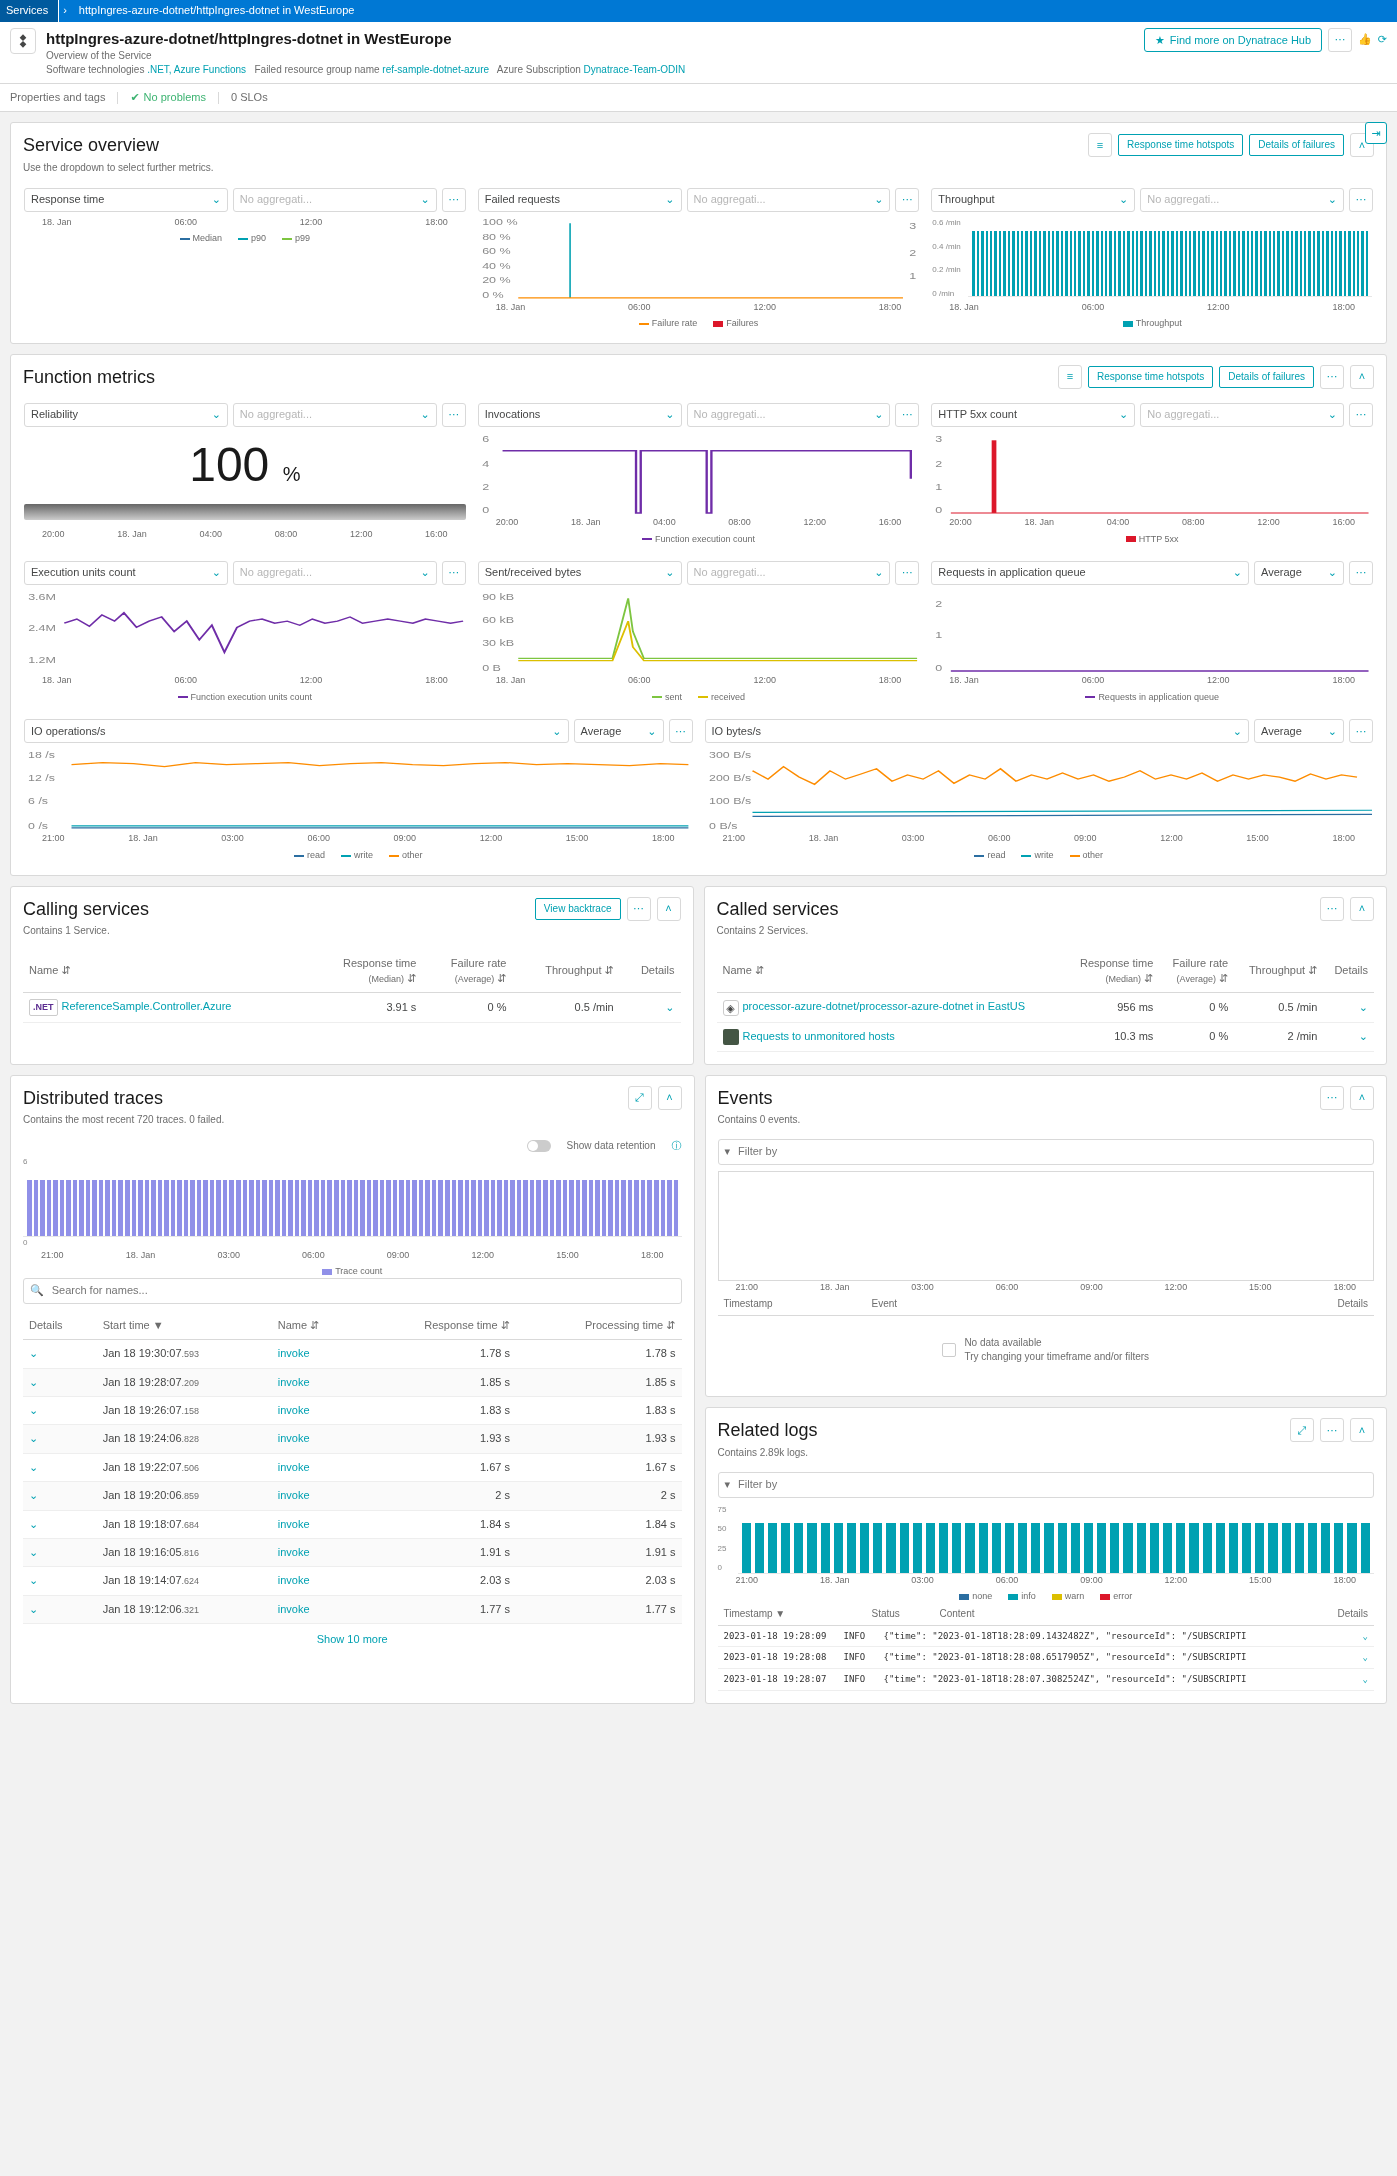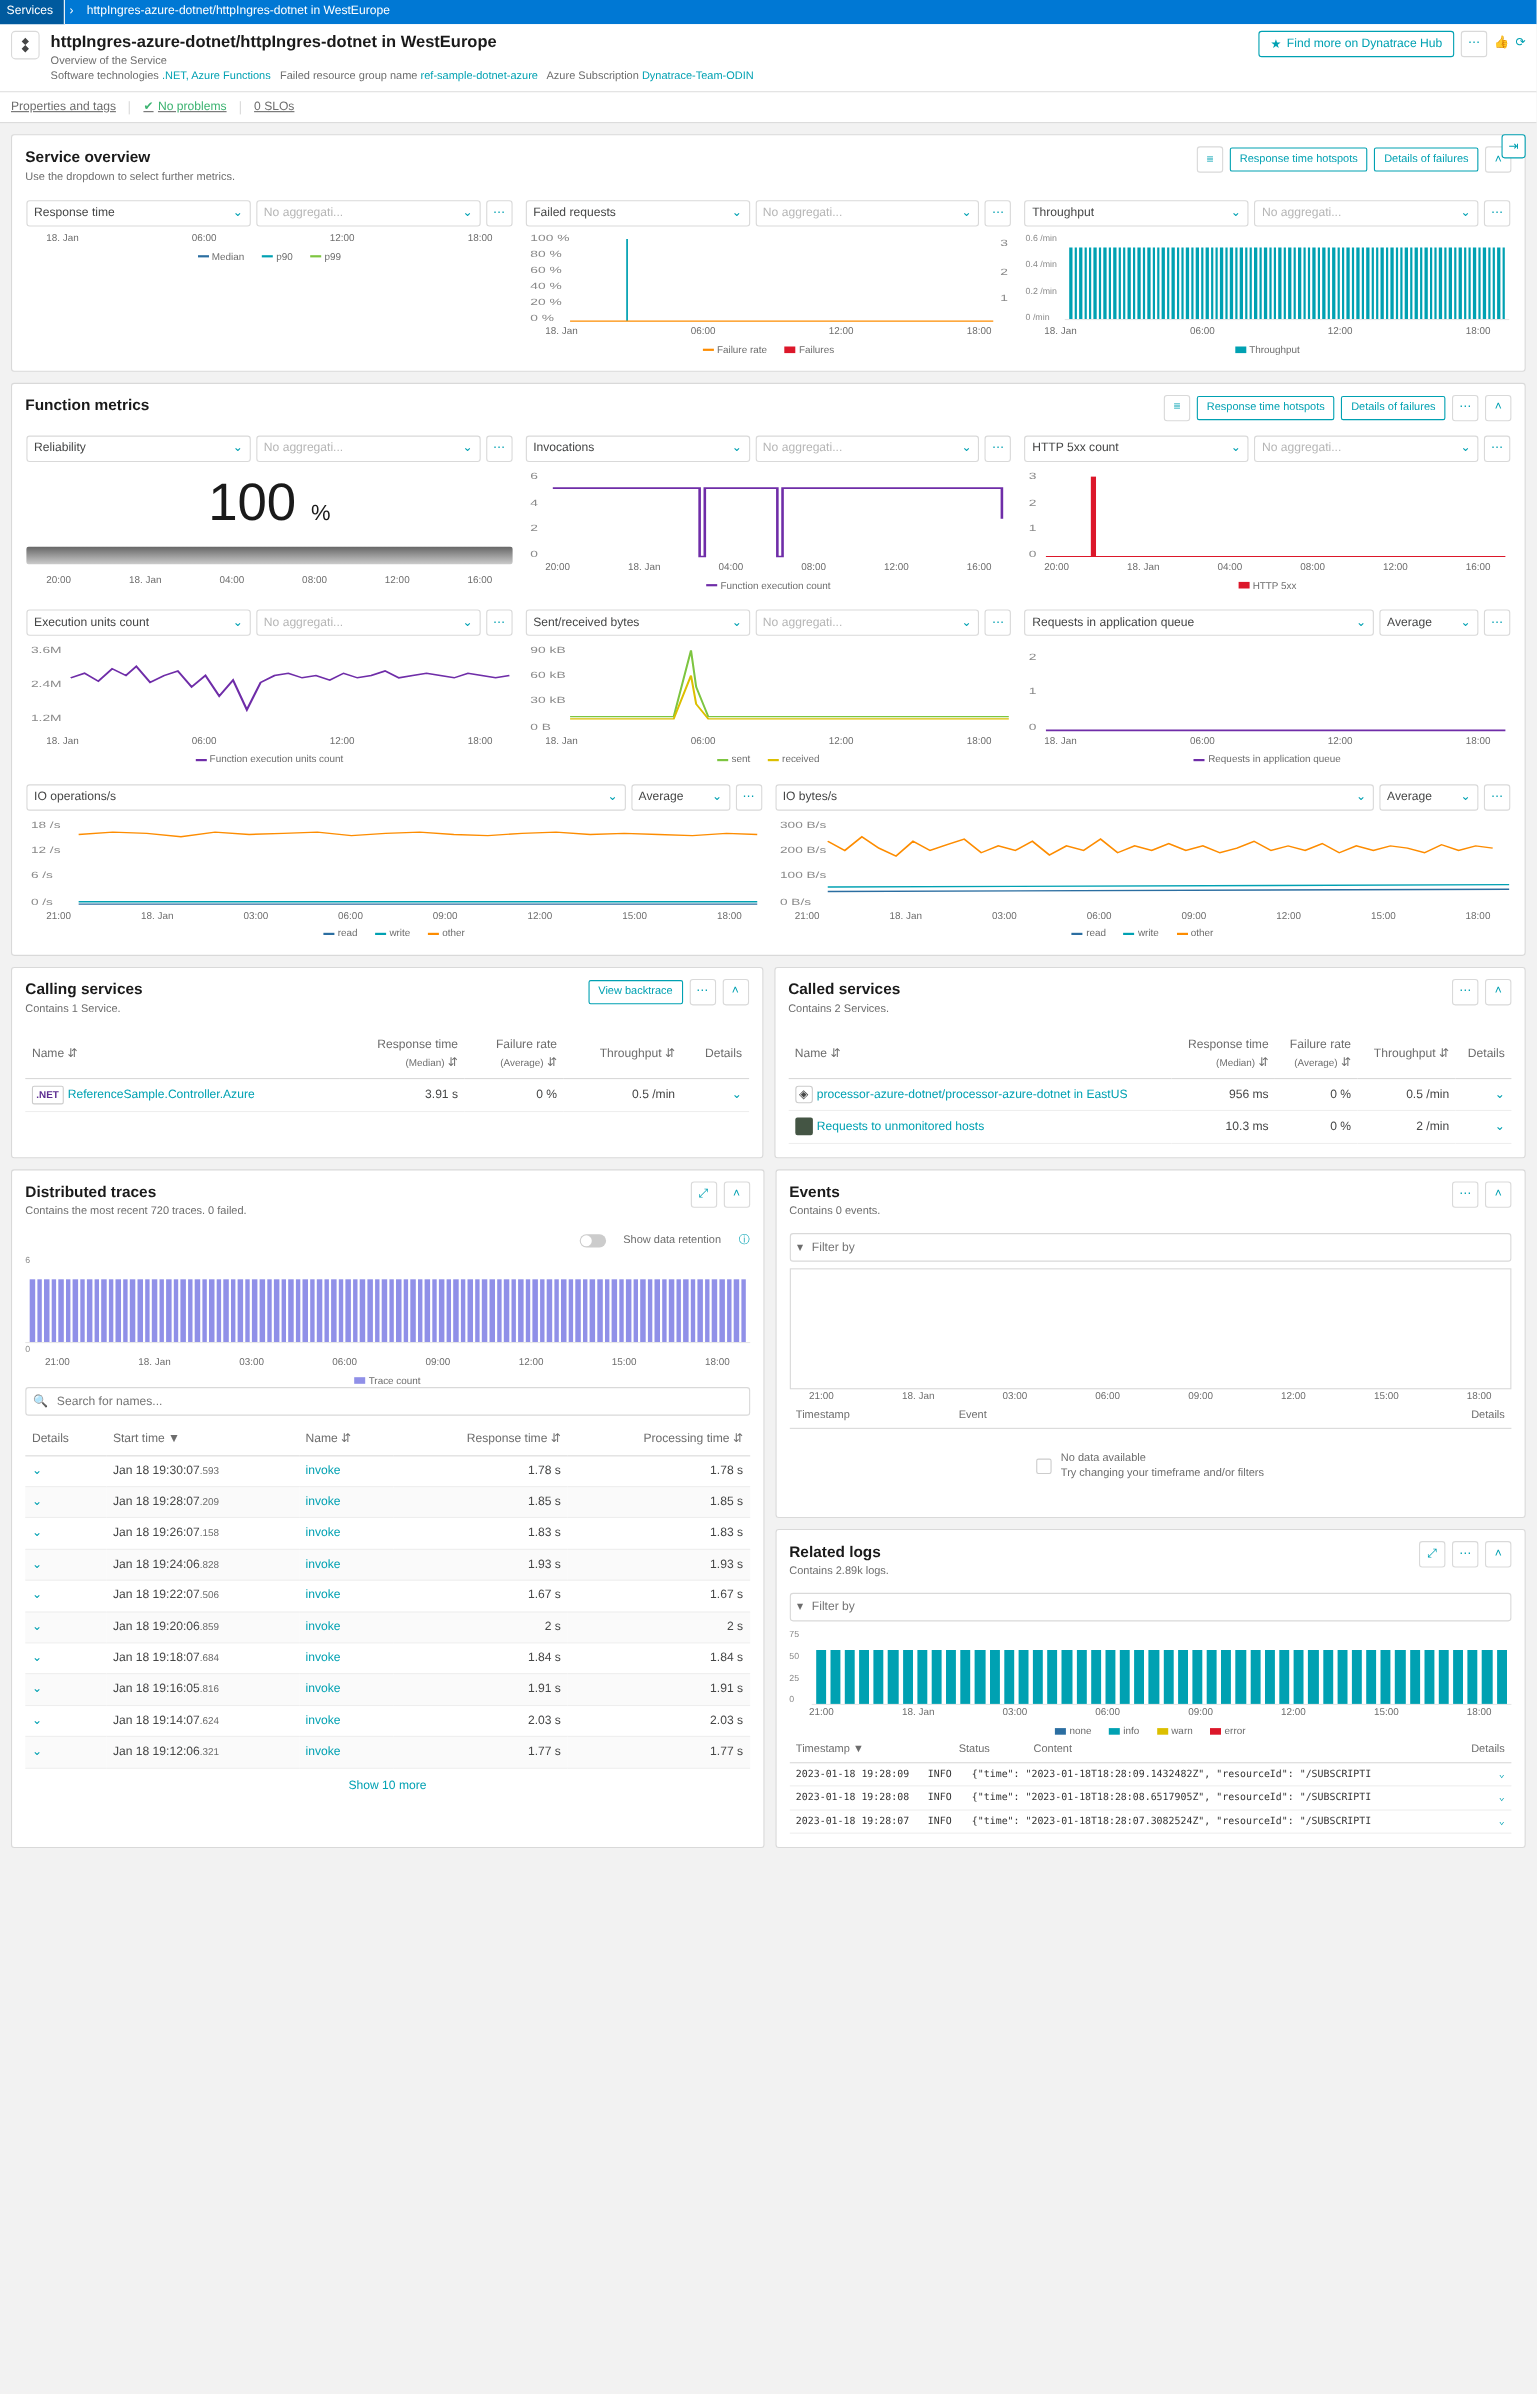--- a/index.html
+++ b/index.html
@@ -31,29 +31,29 @@
   .page-header{background:#fff;border-bottom:1px solid var(--border);padding:6px 10px;display:flex;align-items:flex-start;}
   .page-header .ico{width:26px;height:26px;border:1px solid var(--border);border-radius:4px;display:flex;align-items:center;justify-content:center;margin-right:10px;}
   .page-header .ico svg{width:16px;height:16px;}
   .page-header h1{margin:0;font-size:15px;font-weight:600;color:#1a1a1a;}
   .page-header .sub{color:var(--text-light);font-size:10px;}
   .page-header .sub .lnk{color:var(--link);}
   .page-header .right{margin-left:auto;display:flex;align-items:center;gap:6px;}
   .iconbtn{border:1px solid var(--border);background:#fff;width:24px;height:24px;border-radius:3px;display:flex;align-items:center;justify-content:center;cursor:pointer;color:var(--text-light);}
   .iconbtn.blue{color:var(--link);}
   .btn{border:1px solid var(--link);color:var(--link);background:#fff;height:24px;border-radius:3px;padding:0 10px;display:inline-flex;align-items:center;gap:5px;cursor:pointer;font-size:11px;}
-  .pt-row{background:#fff;border-bottom:1px solid var(--border);padding:6px 10px;display:flex;align-items:center;gap:12px;font-size:11px;color:var(--text-light);text-decoration:underline;}
+  .pt-row{background:#fff;border-bottom:1px solid var(--border);padding:6px 10px;display:flex;align-items:center;gap:12px;font-size:11px;color:var(--text-light);}
   .pt-row .sep{width:1px;height:12px;background:var(--border);}
   .pt-row .ok{color:var(--green);display:inline-flex;align-items:center;gap:4px;}
 
   
   .content{padding:10px;display:flex;flex-direction:column;gap:10px;}
   .panel{background:#fff;border:1px solid var(--border);border-radius:3px;}
   .panel .panel-head{display:flex;align-items:flex-start;padding:10px 12px 4px;}
-  .panel .panel-head h2{margin:0;font-size:14px;font-weight:700;color:#1a1a1a;}
+  .panel .panel-head h2{margin:0;font-size:18px;font-weight:400;color:#1a1a1a;}
   .panel .panel-head .phs{color:var(--text-light);font-size:10px;margin-top:2px;}
   .panel .panel-head .pr{margin-left:auto;display:flex;align-items:center;gap:6px;}
   .chip{border:1px solid var(--link);color:var(--link);border-radius:2px;padding:3px 8px;font-size:10px;cursor:pointer;display:inline-flex;align-items:center;}
   .panel-body{padding:8px 12px 12px;}
 
   
   .chart-row{display:flex;gap:10px;}
   .chart-row>*{flex:1;}
   .card{border:1px solid transparent;display:flex;flex-direction:column;}
   .card .card-top{display:flex;align-items:center;gap:5px;margin-bottom:4px;}

